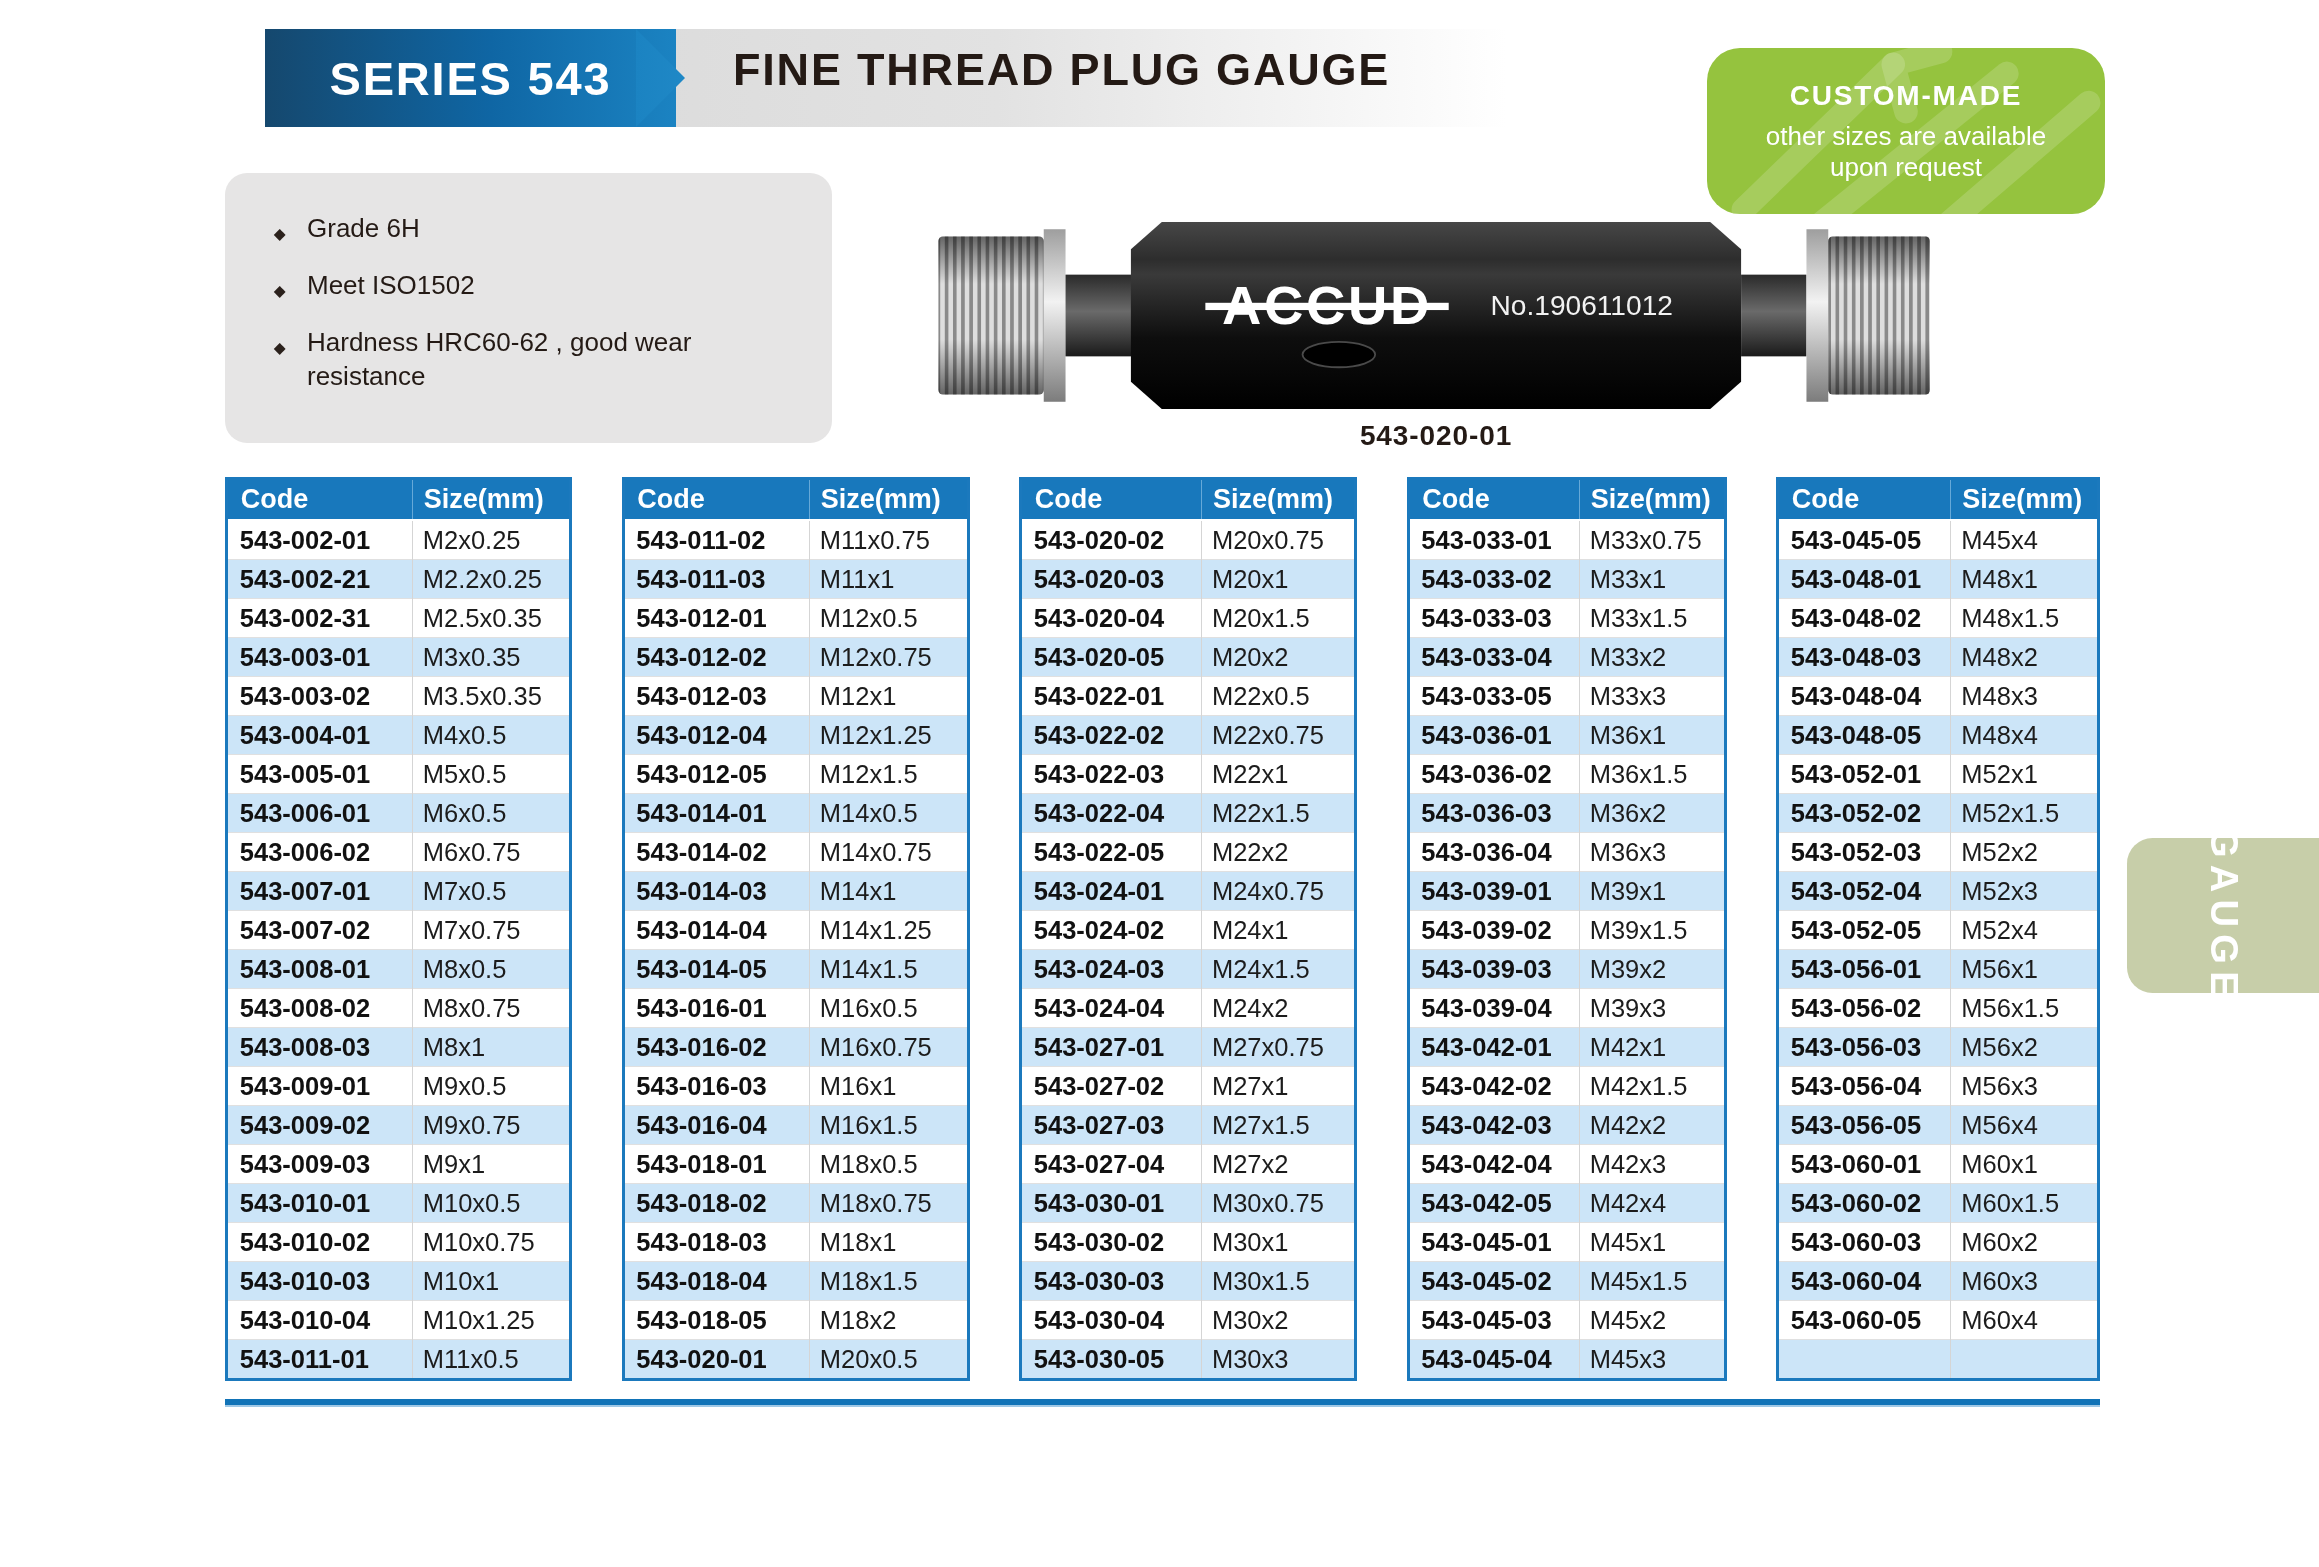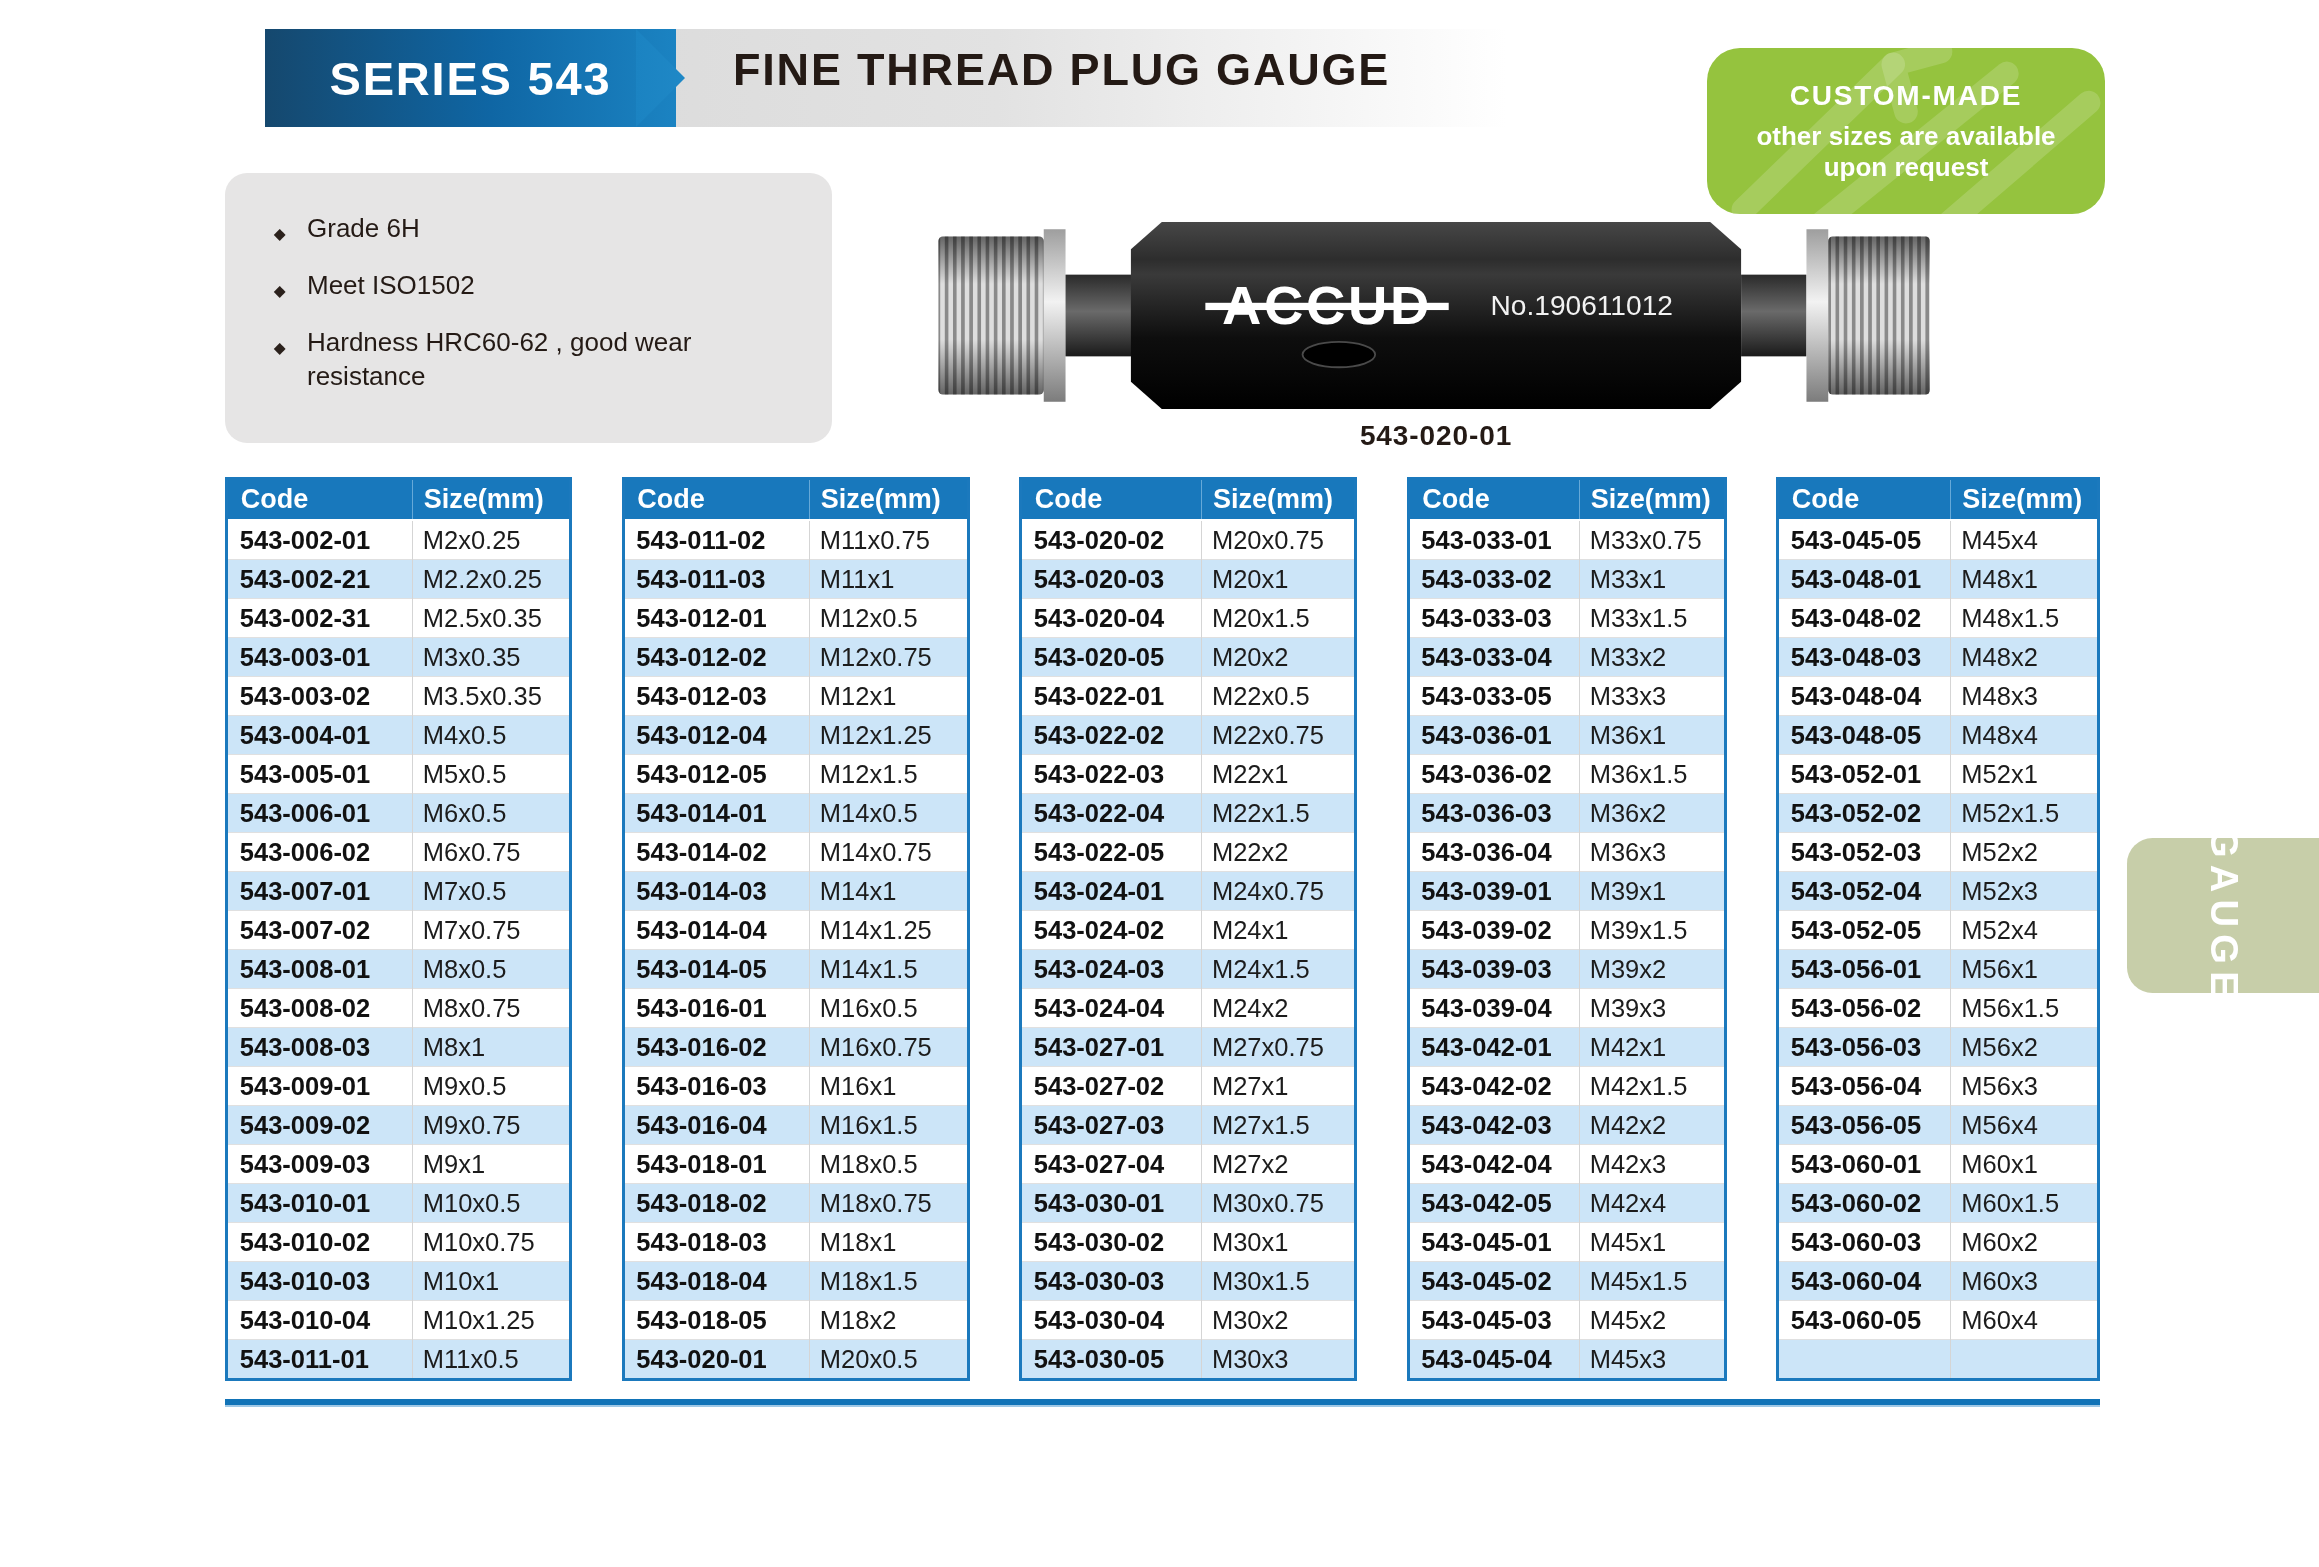--- a/index.html
+++ b/index.html
@@ -18,21 +18,21 @@
   .series-label{color:#ffffff;font-weight:bold;font-size:47px;letter-spacing:1.8px;}
   .page-title{position:absolute;left:733px;top:29px;height:82px;display:flex;align-items:center;
     font-weight:bold;font-size:45px;color:#241a15;letter-spacing:1.8px;}
 
   
   .badge{position:absolute;left:1707px;top:22px;width:398px;height:166px;border-radius:33px;
     background:#95c33e;overflow:hidden;display:flex;flex-direction:column;align-items:center;
     justify-content:center;color:#ffffff;text-align:center;margin-top:26px;}
   .badge svg{position:absolute;inset:0;}
   .badge-title{position:relative;font-weight:bold;font-size:28px;letter-spacing:1.8px;margin-bottom:9px;}
-  .badge-line{position:relative;font-size:26px;line-height:31px;font-weight:bold;}
+  .badge-line{position:relative;font-size:26px;line-height:31px;}
 
   
   .features{position:absolute;left:225px;top:173px;width:607px;height:270px;border-radius:22px;
     background:#e6e5e5;}
   .features ul{list-style:none;margin:38px 0 0 47px;padding:0;}
   .features li{position:relative;padding-left:35px;margin-bottom:23px;font-size:26px;line-height:34px;
     color:#241a15;width:491px;}
   .features li .blt{position:absolute;left:1.8px;top:5.5px;font-size:15.5px;color:#2b211c;}
 
   

